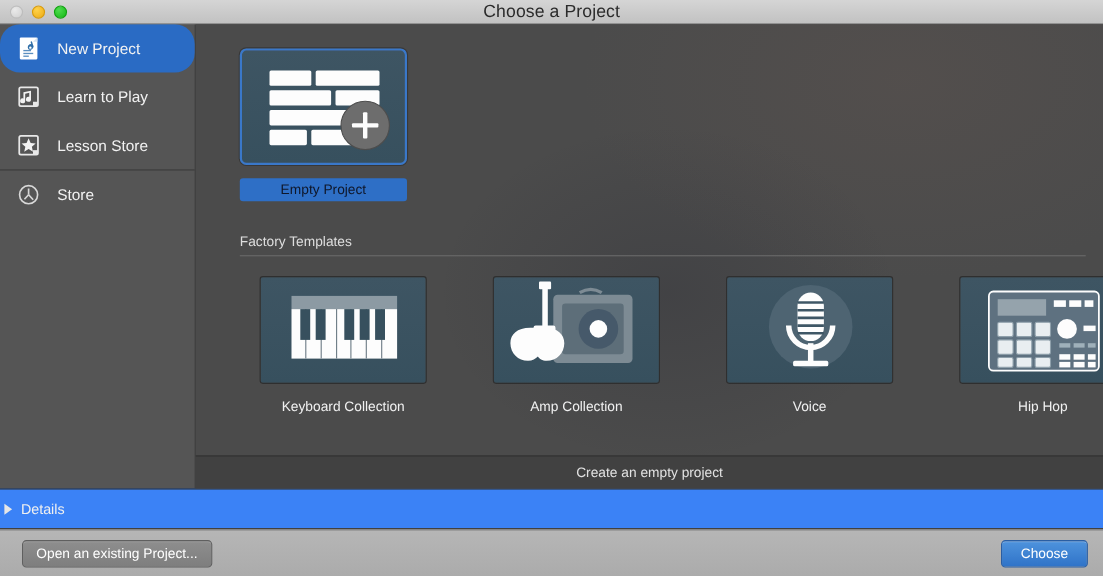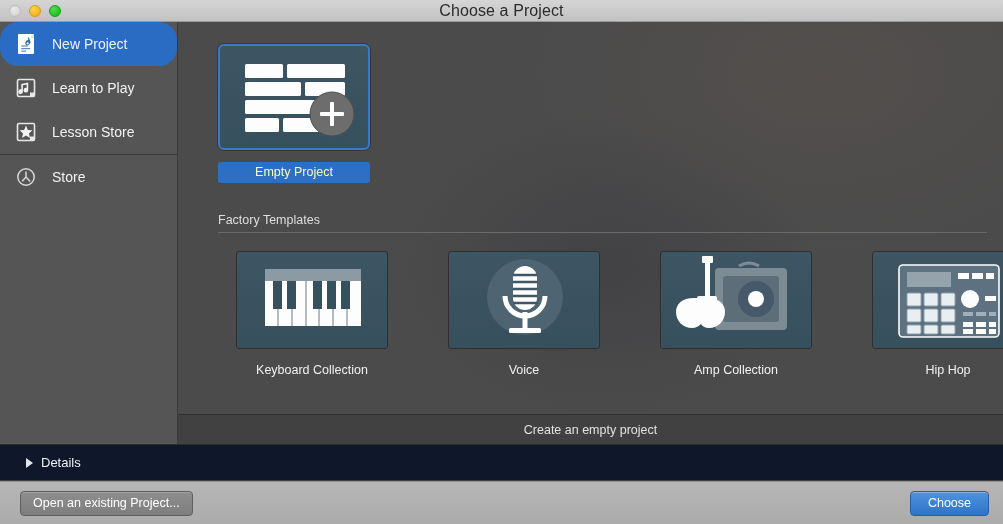--- a/index.html
+++ b/index.html
@@ -78,21 +78,21 @@
   }
   .empty-tile {
     width: 152px; height: 106px;
     border: 2px solid #3a78c9;
     box-shadow: 0 0 0 1px rgba(0,0,0,.25);
   }
   .empty-label {
     margin-top: 12px;
     background: #2e6fc6;
     border-radius: 3px;
-    color: #fef9c3; font-size: 12.5px;
+    color: #0f172a; font-size: 12.5px;
     text-align: center; padding: 3px 0 4px;
   }
 
   
   .ft-header { margin-top: 30px; padding-right: 16px; }
   .ft-title { color: #dedede; font-size: 12.5px; margin-bottom: 5px; }
   .ft-rule { height: 1px; background: #6a6a6a; }
 
   
   .grid { display: flex; gap: 42px; margin-top: 18px; }
@@ -112,25 +112,25 @@
     flex: 0 0 30px; height: 30px;
     background: #414141;
     border-top: 1px solid #313131;
     display: flex; align-items: center; justify-content: center;
     color: #e2e2e2; font-size: 12.5px;
   }
 
   
   .details-bar {
     flex: 0 0 37px; height: 37px;
-    background: #0f172a;
+    background: #3b82f6;
     border-top: 1px solid #2c2c2c;
     border-bottom: 1px solid #414141;
     display: flex; align-items: center;
-    padding-left: 26px; gap: 8px;
+    padding-left: 4px; gap: 8px;
   }
   .tri {
     width: 0; height: 0;
     border-left: 7px solid #e6e6e6;
     border-top: 5px solid transparent;
     border-bottom: 5px solid transparent;
   }
   .details-text { color: #f0f0f0; font-size: 13px; }
 
   
@@ -280,40 +280,20 @@
                 <g fill="#37505e">
                   <rect x="36" y="29" width="9" height="28"></rect>
                   <rect x="50" y="29" width="9" height="28"></rect>
                   <rect x="76" y="29" width="9" height="28"></rect>
                   <rect x="90" y="29" width="9" height="28"></rect>
                   <rect x="104" y="29" width="9" height="28"></rect>
                 </g>
               </svg>
             </div>
             <div class="card-label">Keyboard Collection</div>
-          </div>
-
-          <div class="card">
-            <div class="tile card-tile">
-              <svg viewBox="0 0 152 98" width="152" height="98">
-                <circle cx="76" cy="45" r="38" fill="#4e6472"></circle>
-                <rect x="64" y="14" width="24" height="44" rx="12" fill="#fdfdfd"></rect>
-                <g stroke="#3e5665" stroke-width="2.4">
-                  <line x1="64" y1="23" x2="88" y2="23"></line>
-                  <line x1="64" y1="30" x2="88" y2="30"></line>
-                  <line x1="64" y1="37" x2="88" y2="37"></line>
-                  <line x1="64" y1="44" x2="88" y2="44"></line>
-                  <line x1="64" y1="51" x2="88" y2="51"></line>
-                </g>
-                <path d="M56 44 a20 20 0 0 0 40 0" fill="none" stroke="#fdfdfd" stroke-width="5"></path>
-                <rect x="73.5" y="60" width="5" height="17" fill="#fdfdfd"></rect>
-                <rect x="60" y="76" width="32" height="5" rx="1.5" fill="#fdfdfd"></rect>
-              </svg>
-            </div>
-            <div class="card-label">Voice</div>
           </div>
 
           <div class="card">
             <div class="tile card-tile">
               <svg viewBox="0 0 152 98" width="152" height="98">
                 <rect x="54" y="16" width="72" height="62" rx="4" fill="#7d8b94"></rect>
                 <rect x="62" y="24" width="56" height="46" rx="3" fill="#5d6e79"></rect>
                 <path d="M78 14 q10 -6 20 0" fill="none" stroke="#7d8b94" stroke-width="3"></path>
                 <circle cx="95" cy="47" r="18" fill="#46596a"></circle>
                 <circle cx="95" cy="47" r="8" fill="#fdfdfd"></circle>
@@ -322,20 +302,40 @@
                 <path d="M46 46 c12 0 18 6 18 14 0 9-7 16-16 16 -4 0-7-2-8-4 -2 2-5 4-9 4 -9 0-16-7-16-16 0-8 6-14 18-14 z" fill="#fdfdfd"></path>
                 <rect x="36" y="44" width="20" height="12" rx="2" fill="#fdfdfd"></rect>
               </svg>
             </div>
             <div class="card-label">Amp Collection</div>
           </div>
 
           <div class="card">
             <div class="tile card-tile">
               <svg viewBox="0 0 152 98" width="152" height="98">
+                <circle cx="76" cy="45" r="38" fill="#4e6472"></circle>
+                <rect x="64" y="14" width="24" height="44" rx="12" fill="#fdfdfd"></rect>
+                <g stroke="#3e5665" stroke-width="2.4">
+                  <line x1="64" y1="23" x2="88" y2="23"></line>
+                  <line x1="64" y1="30" x2="88" y2="30"></line>
+                  <line x1="64" y1="37" x2="88" y2="37"></line>
+                  <line x1="64" y1="44" x2="88" y2="44"></line>
+                  <line x1="64" y1="51" x2="88" y2="51"></line>
+                </g>
+                <path d="M56 44 a20 20 0 0 0 40 0" fill="none" stroke="#fdfdfd" stroke-width="5"></path>
+                <rect x="73.5" y="60" width="5" height="17" fill="#fdfdfd"></rect>
+                <rect x="60" y="76" width="32" height="5" rx="1.5" fill="#fdfdfd"></rect>
+              </svg>
+            </div>
+            <div class="card-label">Voice</div>
+          </div>
+
+          <div class="card">
+            <div class="tile card-tile">
+              <svg viewBox="0 0 152 98" width="152" height="98">
                 <rect x="26" y="13" width="100" height="72" rx="4" fill="#5e7180" stroke="#fdfdfd" stroke-width="1.6"></rect>
                 <rect x="34" y="20" width="44" height="15" fill="#95a3ac"></rect>
                 <g fill="#fdfdfd">
                   <rect x="85" y="21" width="11" height="6"></rect>
                   <rect x="99" y="21" width="11" height="6"></rect>
                   <rect x="113" y="21" width="8" height="6"></rect>
                 </g>
                 <g fill="#e9eef1" stroke="#8fa0ab" stroke-width="1">
                   <rect x="34" y="41" width="14" height="13" rx="1.5"></rect>
                   <rect x="51" y="41" width="14" height="13" rx="1.5"></rect>

